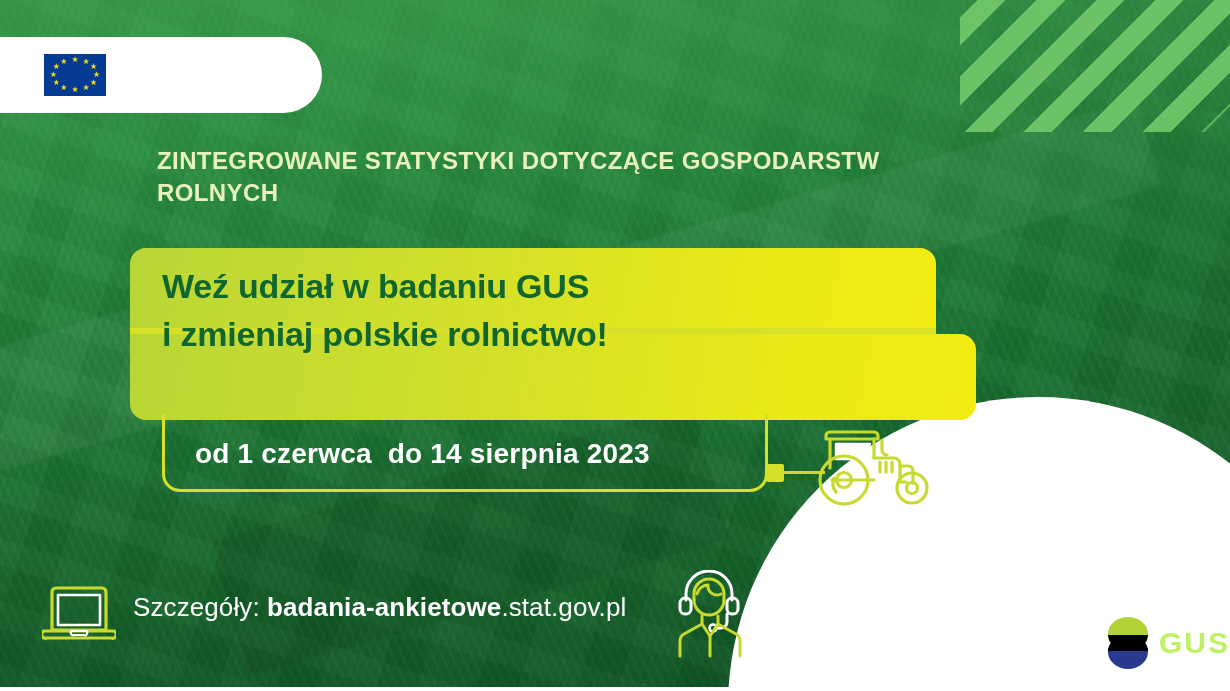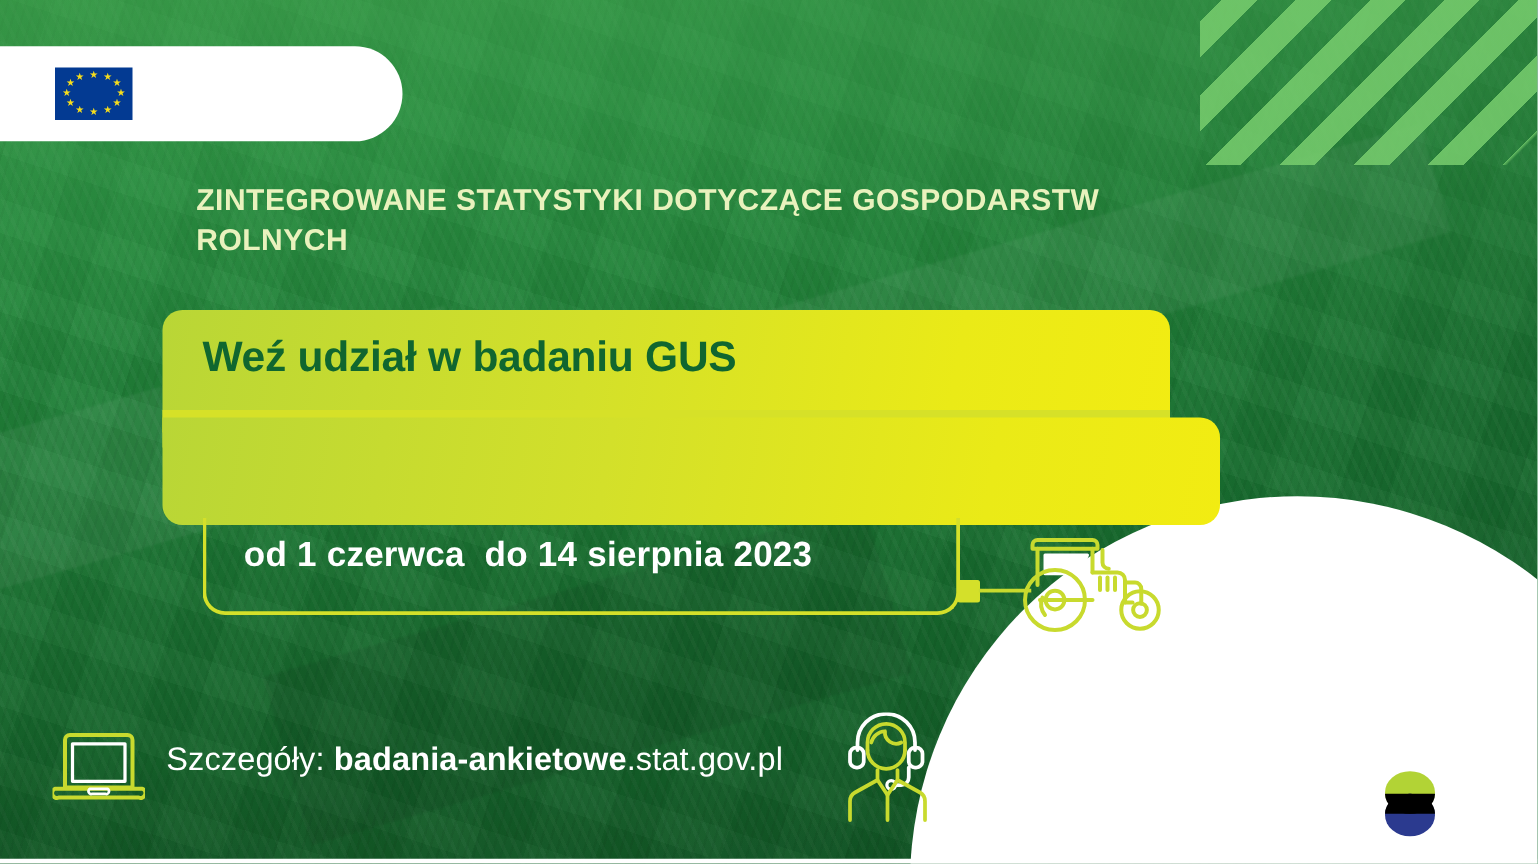--- a/index.html
+++ b/index.html
@@ -178,21 +178,21 @@
     position: absolute;
     left: 162px; top: 414px;
     width: 606px; height: 78px;
     border: 3px solid #d4e02a;
     border-top: none;
     border-radius: 0 0 18px 18px;
     box-sizing: border-box;
   }
   .datebox-label {
     position: absolute;
-    left: 30px; top: 14px;
+    left: 30px; top: 24px;
     color: #ffffff;
     font-size: 28px;
     font-weight: bold;
     letter-spacing: .2px;
     white-space: pre;
   }
   .connector-tab {
     position: absolute;
     left: 766px; top: 464px;
     width: 18px; height: 18px;
@@ -269,21 +269,21 @@
     background: #000000;
     border-radius: 50% / 100% 100% 0 0;
   }
   .gus-mark .c-overlap2 {
     position: absolute; left: 3px; top: 18px;
     width: 40px; height: 16px;
     background: #000000;
     border-radius: 50% / 0 0 100% 100%;
   }
   .gus-word {
-    color: #ffffff;
+    color: #bef264;
     font-size: 30px;
     font-weight: bold;
     letter-spacing: 2px;
   }
 </style>
 </head>
 <body>
 
 <div id="banner">
 
@@ -319,20 +319,21 @@
   </div>
 
   <div class="headline">ZINTEGROWANE STATYSTYKI DOTYCZĄCE GOSPODARSTW ROLNYCH</div>
 
   <div class="callout">
     <div class="shape-top"></div>
     <div class="shape-joint"></div>
     <div class="shape-bottom"></div>
     <div class="callout-text">
       <div>Weź udział w badaniu GUS</div>
+      <div>i zmieniaj polskie rolnictwo!</div>
     </div>
   </div>
 
   <div class="datebox">
     <div class="datebox-label">od 1 czerwca  do 14 sierpnia 2023</div>
   </div>
   <div class="connector-tab"></div>
   <div class="connector-line"></div>
 
   <div class="tractor">

